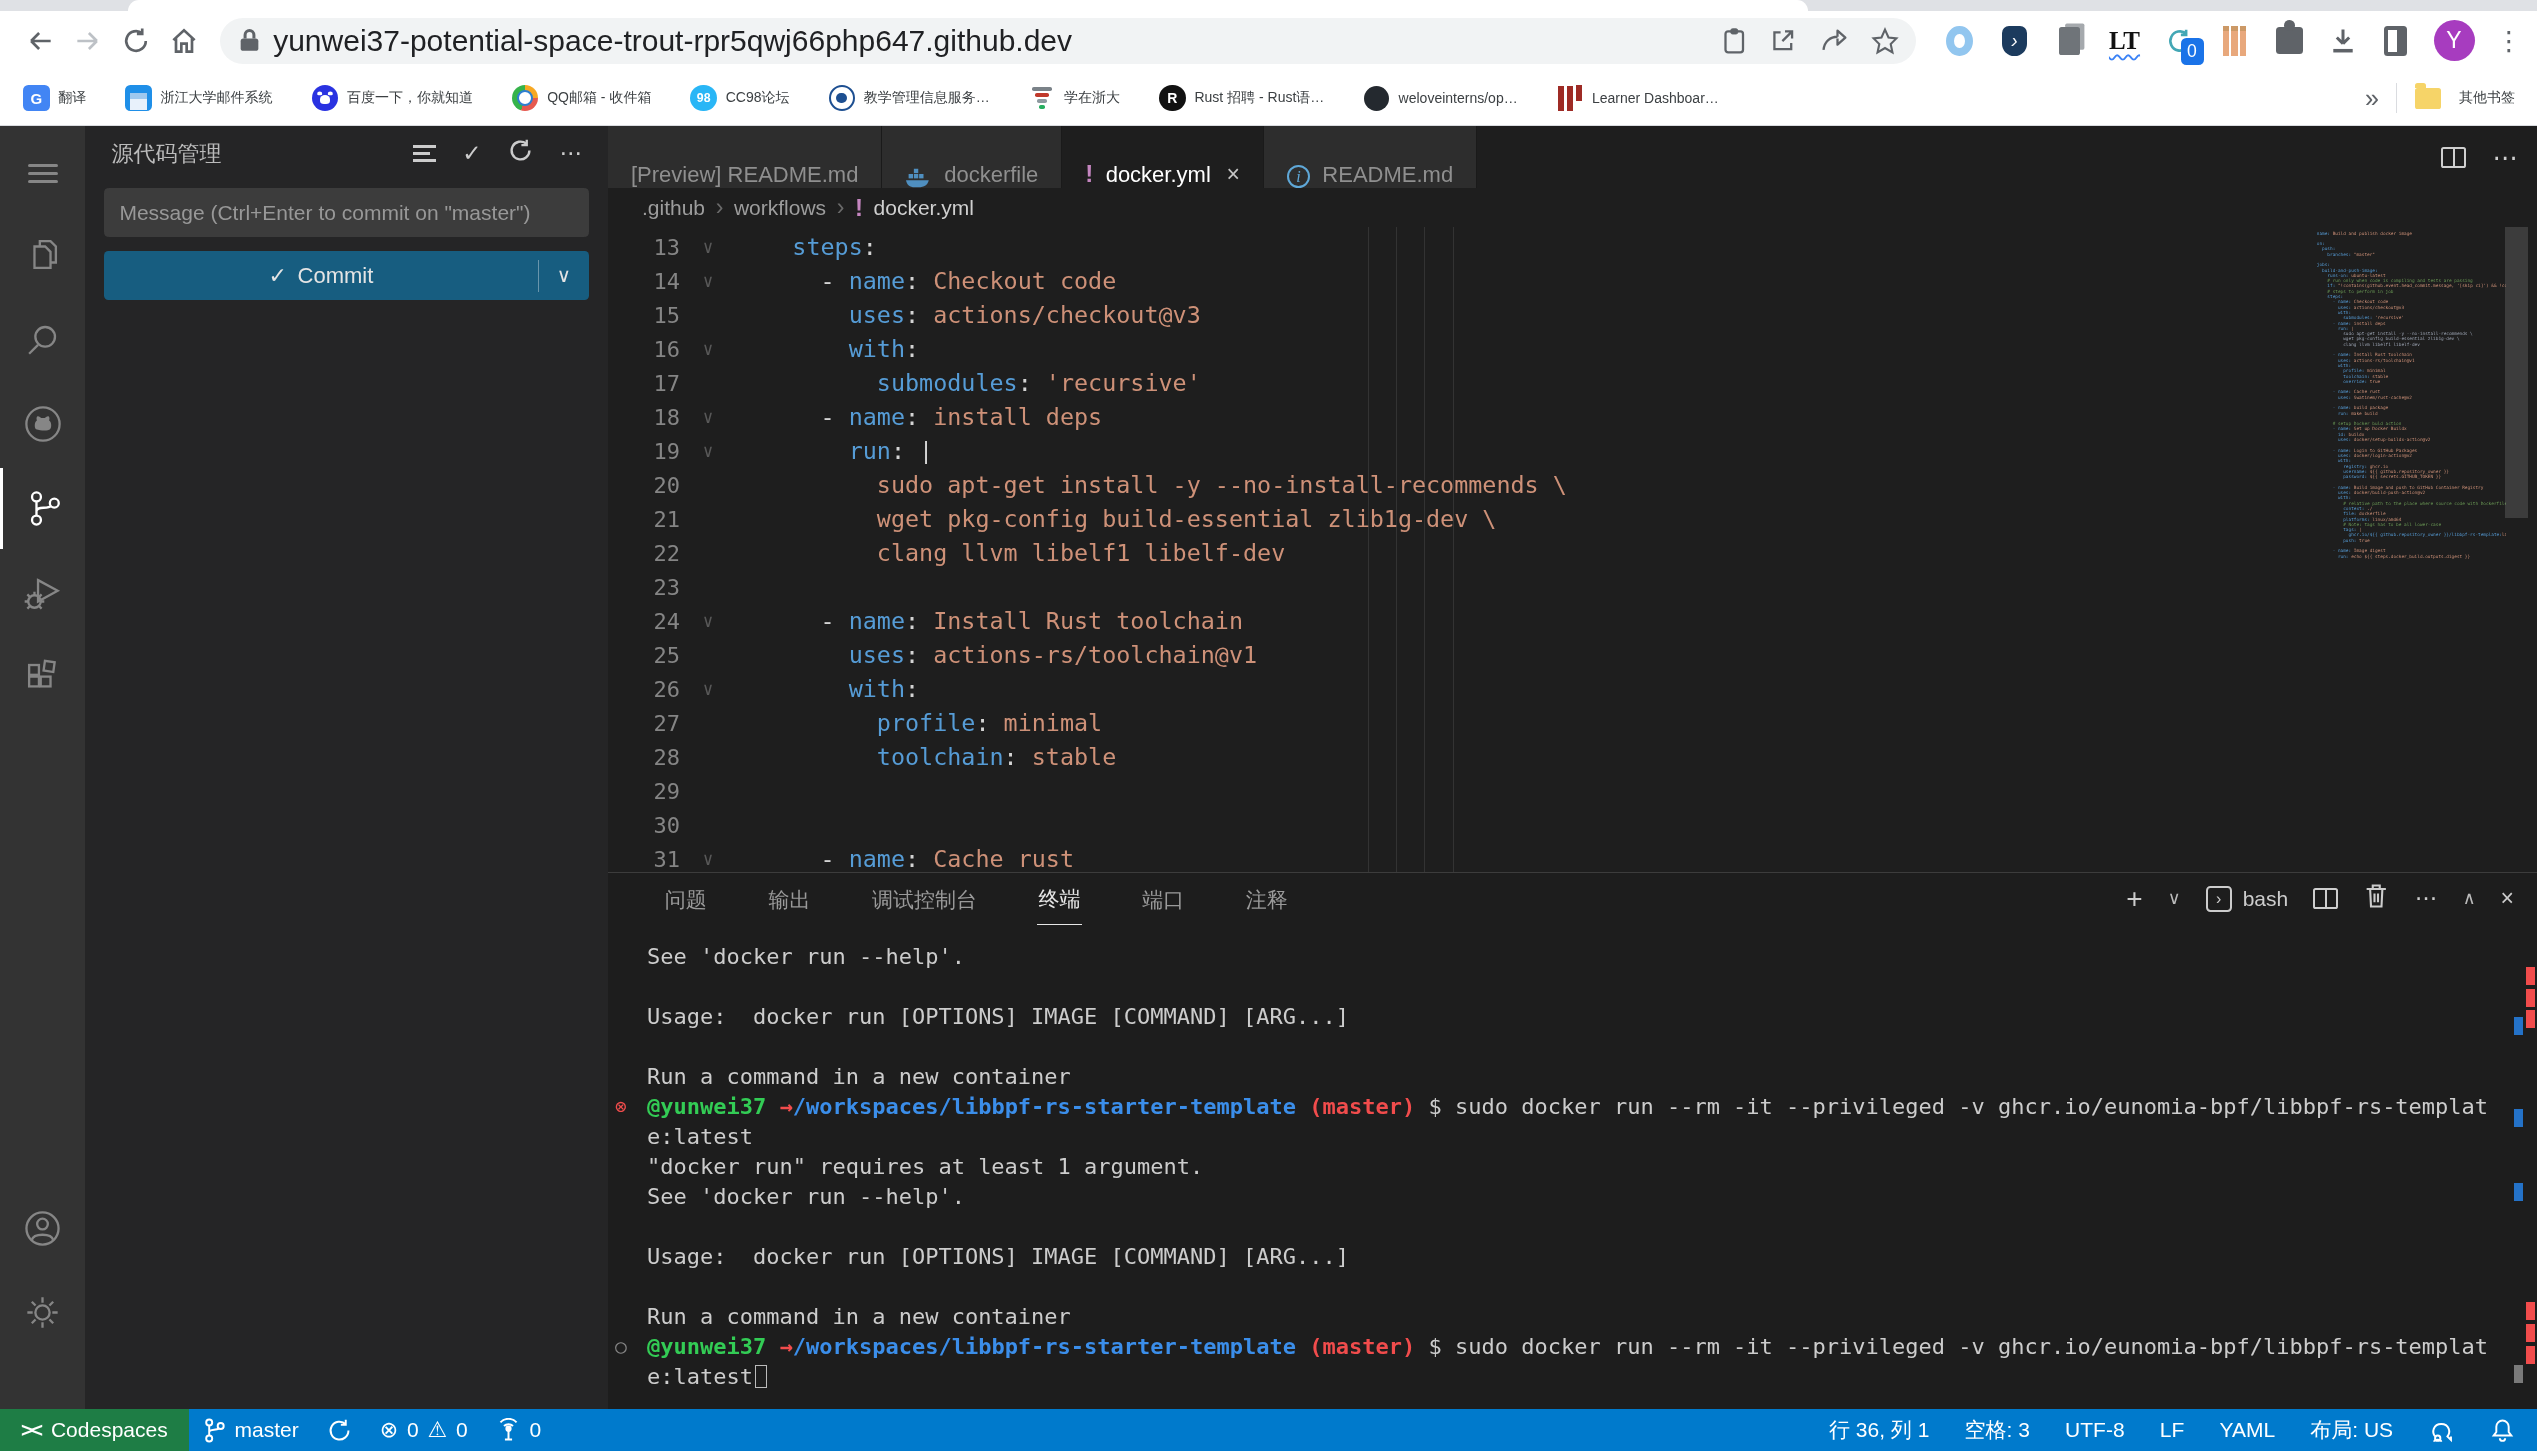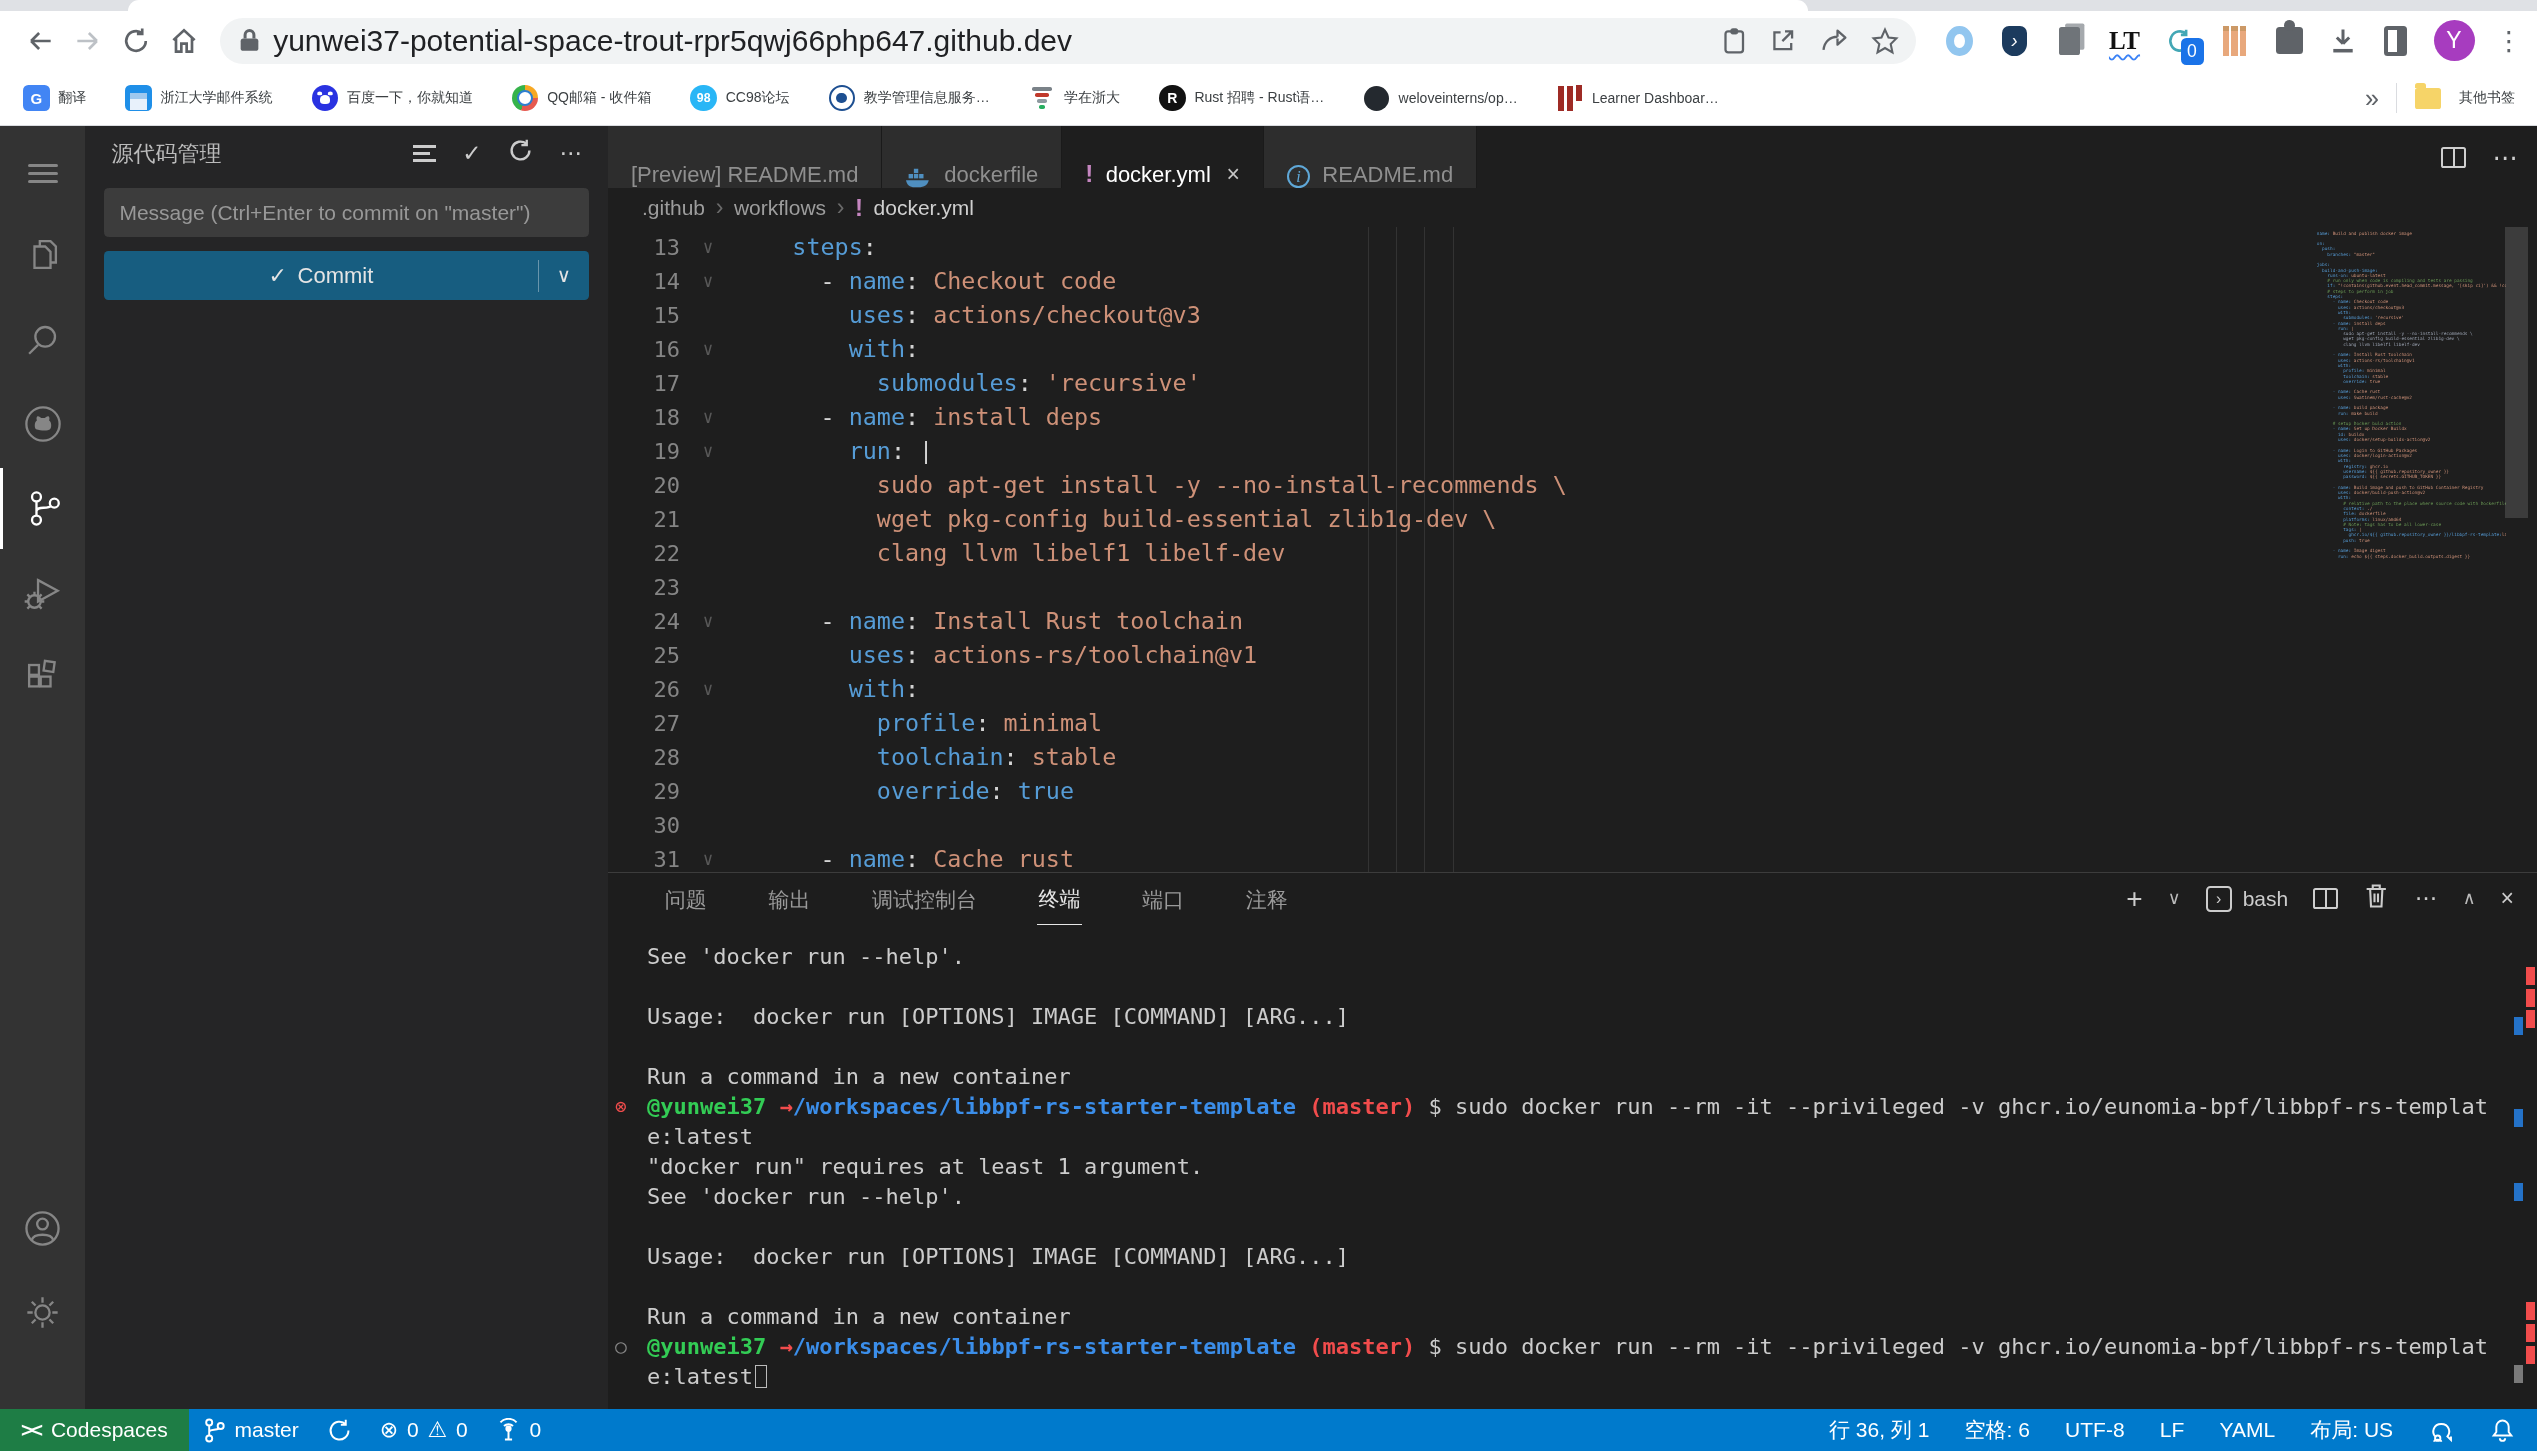--- a/index.html
+++ b/index.html
@@ -451,21 +451,21 @@
         <div class="cl"><span class="num">19</span><span class="fold">∨</span><span class="txt"><span class="tok p">        </span><span class="tok k">run</span><span class="tok p">:</span><span class="tok p"> |</span></span></div>
         <div class="cl"><span class="num">20</span><span class="fold"></span><span class="txt"><span class="tok p">          </span><span class="tok v">sudo apt-get install -y --no-install-recommends \</span></span></div>
         <div class="cl"><span class="num">21</span><span class="fold"></span><span class="txt"><span class="tok p">          </span><span class="tok v">wget pkg-config build-essential zlib1g-dev \</span></span></div>
         <div class="cl"><span class="num">22</span><span class="fold"></span><span class="txt"><span class="tok p">          </span><span class="tok v">clang llvm libelf1 libelf-dev</span></span></div>
         <div class="cl"><span class="num">23</span><span class="fold"></span><span class="txt"></span></div>
         <div class="cl"><span class="num">24</span><span class="fold">∨</span><span class="txt"><span class="tok p">      </span><span class="tok p">- </span><span class="tok k">name</span><span class="tok p">:</span><span class="tok v"> Install Rust toolchain</span></span></div>
         <div class="cl"><span class="num">25</span><span class="fold"></span><span class="txt"><span class="tok p">        </span><span class="tok k">uses</span><span class="tok p">:</span><span class="tok v"> actions-rs/toolchain@v1</span></span></div>
         <div class="cl"><span class="num">26</span><span class="fold">∨</span><span class="txt"><span class="tok p">        </span><span class="tok k">with</span><span class="tok p">:</span></span></div>
         <div class="cl"><span class="num">27</span><span class="fold"></span><span class="txt"><span class="tok p">          </span><span class="tok k">profile</span><span class="tok p">:</span><span class="tok v"> minimal</span></span></div>
         <div class="cl"><span class="num">28</span><span class="fold"></span><span class="txt"><span class="tok p">          </span><span class="tok k">toolchain</span><span class="tok p">:</span><span class="tok v"> stable</span></span></div>
-        <div class="cl"><span class="num">29</span><span class="fold"></span><span class="txt"><span class="tok p">          </span><span class="tok k">override</span><span class="tok p">:</span><span class="tok b"> true</span></span></div>
+        <div class="cl"><span class="num">29</span><span class="fold"></span></div>
         <div class="cl"><span class="num">30</span><span class="fold"></span><span class="txt"></span></div>
         <div class="cl"><span class="num">31</span><span class="fold">∨</span><span class="txt"><span class="tok p">      </span><span class="tok p">- </span><span class="tok k">name</span><span class="tok p">:</span><span class="tok v"> Cache rust</span></span></div>
         <div class="cl"><span class="num">32</span><span class="fold"></span><span class="txt"><span class="tok p">        </span><span class="tok k">uses</span><span class="tok p">:</span><span class="tok v"> Swatinem/rust-cache@v2</span></span></div>
       </div>
     <div class="minimap" id="minimap">
         <div class="mm-line"><span class="mm-k">name:</span><span class="mm-v"> Build and publish docker image</span></div>
         <div class="mm-line"> </div>
         <div class="mm-line"><span class="mm-k">on:</span><span class="mm-v"></span></div>
         <div class="mm-line"><span class="mm-k">  push:</span><span class="mm-v"></span></div>
         <div class="mm-line"><span class="mm-k">    branches:</span><span class="mm-v"> "master"</span></div>
@@ -617,21 +617,21 @@
   <div class="st">
     <svg width="25" height="25" viewBox="0 0 28 28">
         <path d="M14 12 v12 M10 24 h8 M9 9 a7 7 0 0 1 10 0 M5 5 a12 12 0 0 1 18 0"></path>
         <circle cx="14" cy="12" r="2.4" fill="#fff"></circle>
       </svg>
     <span>0</span>
   </div>
   <div class="st-right">
     <div id="status-right" style="display:flex;align-items:center;">
         <div class="st">行 36, 列 1</div>
-        <div class="st">空格: 6</div>
+        <div class="st">空格: 3</div>
         <div class="st">UTF-8</div>
         <div class="st">LF</div>
         <div class="st">YAML</div>
         <div class="st">布局: US</div>
       </div>
     <div class="st">
       <svg width="26.5" height="26.5" viewBox="0 0 30 30">
           <path d="M8 22 c-4-5 -2-14 7-14 c9 0 11 9 7 14 l4 4 v-4"></path>
           <circle cx="11" cy="24" r="3"></circle>
           <path d="M7 28 c0-3 8-3 8 0"></path>

